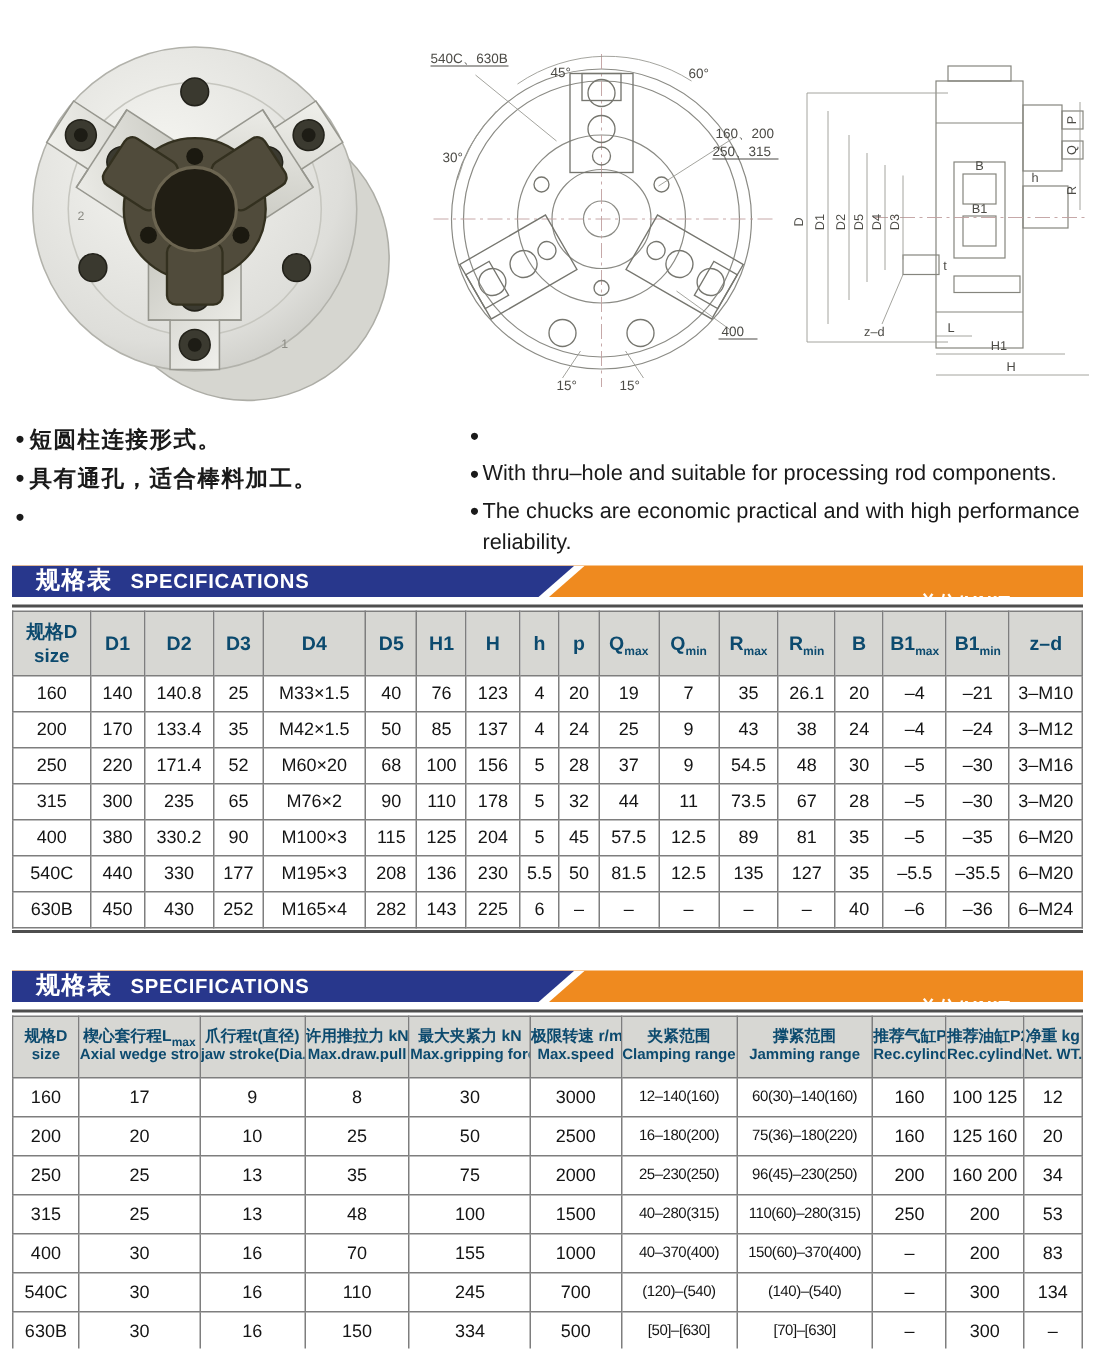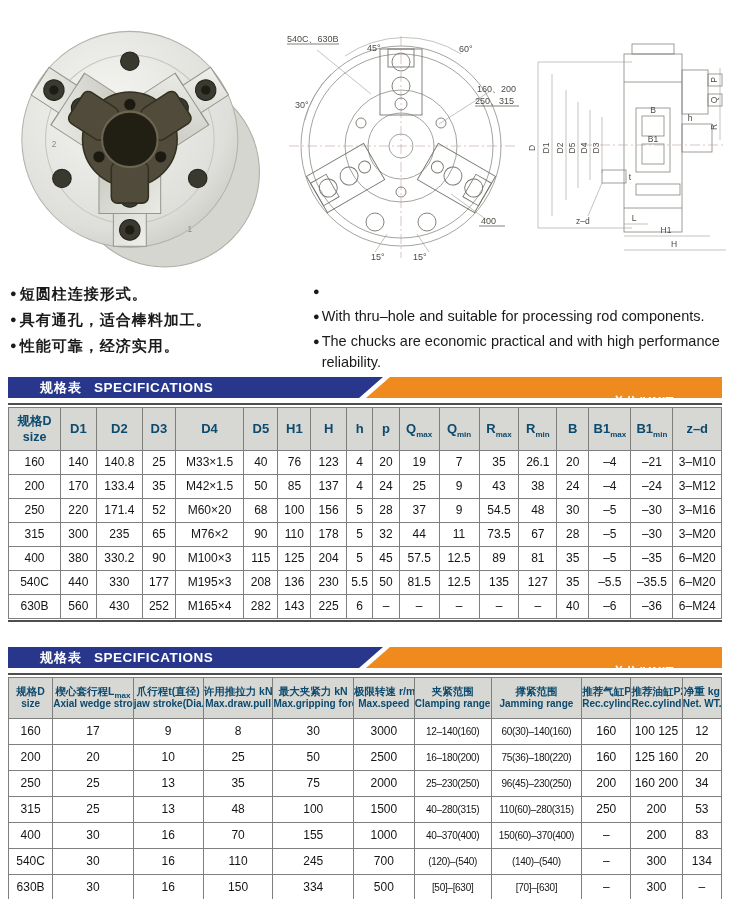--- a/index.html
+++ b/index.html
@@ -28,21 +28,21 @@
 
   
   .spec-bar{position:absolute;left:8px;width:714px;height:21px;background:#ef8a1f;}
   .bar1{top:377px;}
   .bar2{top:647px;}
   .bar-white{position:absolute;left:0;top:0;height:100%;width:382px;background:#ffffff;
     clip-path:polygon(0 0,382px 0,358px 100%,0 100%);}
   .bar-blue{position:absolute;left:0;top:0;height:100%;width:375px;background:#28378c;
     clip-path:polygon(0 0,375px 0,351px 100%,0 100%);
     display:flex;align-items:center;color:#fff;font-weight:bold;}
-  .bar-zh{font-size:13px;margin-left:32px;letter-spacing:1px;}
+  .bar-zh{font-size:16px;margin-left:16px;letter-spacing:1px;}
   .bar-en{font-size:13.5px;margin-left:12px;letter-spacing:0.5px;}
   .bar-unit{position:absolute;right:12px;top:15px;height:100%;display:flex;align-items:center;
     color:#fff;font-weight:bold;font-size:12.5px;letter-spacing:0.5px;}
 
   
   .table-block{position:absolute;left:8px;width:714px;
     border-top:2px solid #4e4e4e;border-bottom:2px solid #4e4e4e;padding:1.5px 0;}
   .block1{top:403px;}
   .block2{top:673px;}
   table.spec-table{border-collapse:collapse;table-layout:fixed;width:714px;
@@ -275,21 +275,20 @@
     <div class="bullet">
         <span class="dot">●</span>
         <span>短圆柱连接形式。</span>
       </div>
     <div class="bullet">
         <span class="dot">●</span>
         <span>具有通孔，适合棒料加工。</span>
       </div>
     <div class="bullet">
         <span class="dot">●</span>
-        <span>性能可靠，经济实用。</span>
       </div>
   </div>
   <div class="bullets bullets-en">
     <div class="bullet">
         <span class="dot">●</span>
       </div>
     <div class="bullet">
         <span class="dot">●</span>
         <span>With thru–hole and suitable for processing rod components.</span>
       </div>
@@ -471,21 +470,21 @@
             <td>12.5</td>
             <td>135</td>
             <td>127</td>
             <td>35</td>
             <td>–5.5</td>
             <td>–35.5</td>
             <td>6–M20</td>
           </tr>
           <tr>
             <td>630B</td>
-            <td>560</td>
+            <td>450</td>
             <td>430</td>
             <td>252</td>
             <td>M165×4</td>
             <td>282</td>
             <td>143</td>
             <td>225</td>
             <td>6</td>
             <td>–</td>
             <td>–</td>
             <td>–</td>

